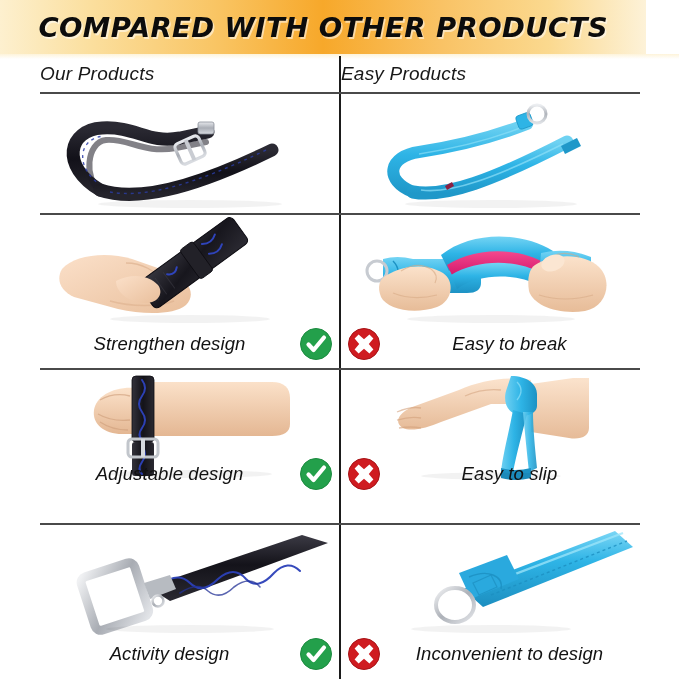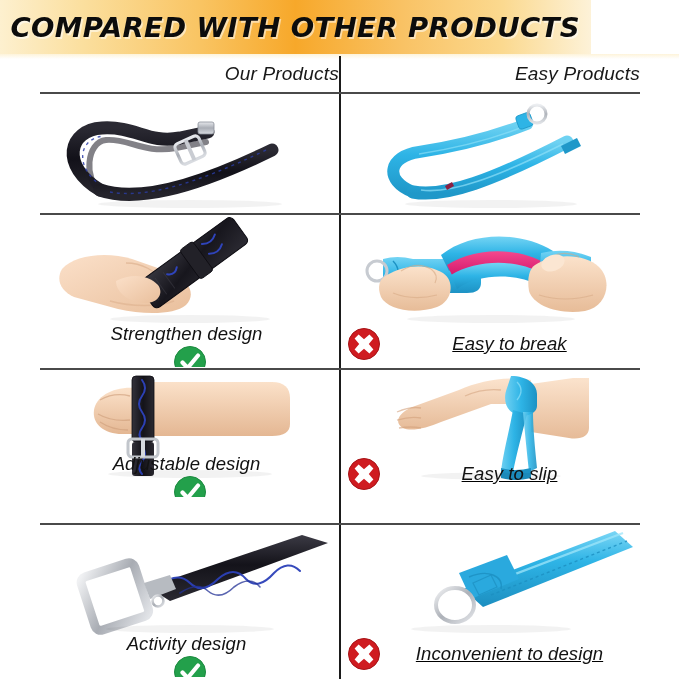--- a/index.html
+++ b/index.html
@@ -12,21 +12,21 @@
   }
   #page {
     position: relative;
     width: 679px; height: 679px;
     background: #ffffff;
   }
 
   
   #banner {
     position: absolute; left: 0; top: 0;
-    width: 591px; height: 54px;
+    width: 646px; height: 54px;
     background: linear-gradient(to right,
         #fdf0cf 0%, #fbdf9e 14%, #f9c462 34%,
         #f7a82a 50%, #f9c264 68%, #fbd98f 85%, #fdf2d8 100%);
     display: flex; align-items: center; justify-content: center;
   }
   #banner-title {
     font-family: "DejaVu Sans", "Liberation Sans", sans-serif;
     font-size: 27px;
     font-weight: 800;
     font-style: italic;
@@ -57,21 +57,21 @@
   }
   .hrule.r0 { top: 92px;  }
   .hrule.r1 { top: 213px; }
   .hrule.r2 { top: 368px; }
   .hrule.r3 { top: 523px; }
 
   
   .col-head {
     position: absolute;
     top: 58px; height: 32px;
-    display: flex; align-items: center; justify-content: flex-end;
+    display: flex; align-items: center; justify-content: flex-start;
     font-size: 19px;
     font-style: italic;
     color: #181818;
     font-family: "Liberation Sans", sans-serif;
     letter-spacing: 0.2px;
   }
   .col-head.left  { left: 40px;  width: 299px; }
   .col-head.right { left: 341px; width: 299px; }
 
   
@@ -98,22 +98,22 @@
   .cell.row3 .photo { height: 110px; }
 
   
   .caption {
     position: absolute;
     left: 0; bottom: 2px;
     width: 100%; height: 42px;
     display: flex; align-items: center;
     padding: 0 6px;
   }
-  .caption.left  { justify-content: flex-start; flex-direction: column; }
-  .caption.right { justify-content: flex-end; text-decoration: underline; }
+  .caption.left  { justify-content: flex-start; }
+  .caption.right { justify-content: flex-end; }
   .caption-text {
     font-size: 18.5px;
     font-style: italic;
     color: #121212;
     font-family: "Liberation Sans", sans-serif;
     white-space: nowrap;
     letter-spacing: 0.1px;
   }
   .caption.left .caption-text  { flex: 1; text-align: center; padding-right: 6px; }
   .caption.right .caption-text { flex: 1; text-align: center; padding-left: 4px; }

